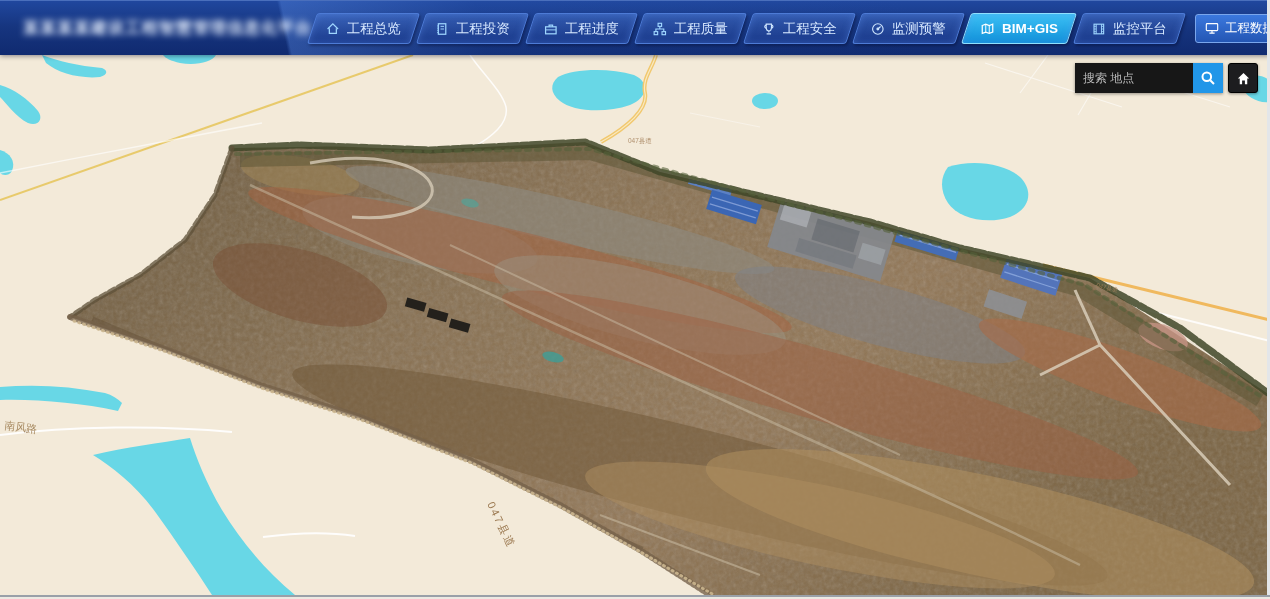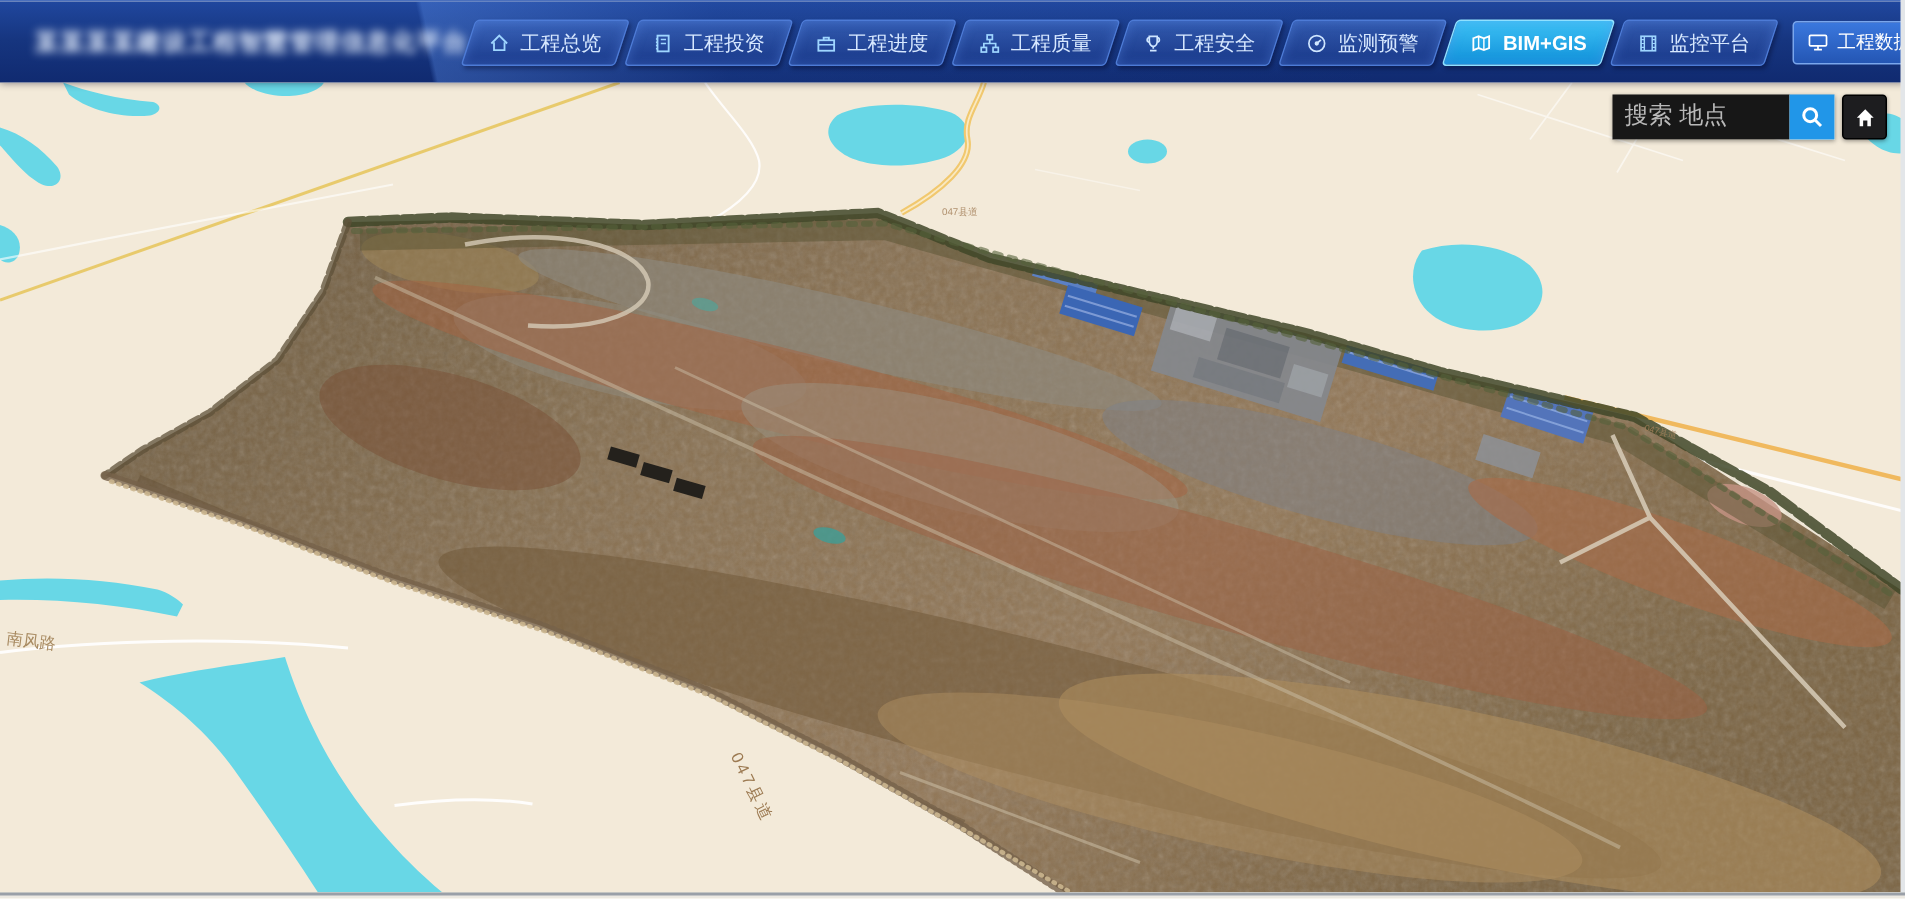--- a/index.html
+++ b/index.html
@@ -31,21 +31,21 @@
        display:flex;align-items:center;gap:6px;color:#fff;font-size:12.5px;white-space:nowrap;}
 
   
   .map{position:absolute;top:55px;left:0;width:1270px;height:540px;background:#f3ead9;cursor:grab;}
   .map svg{display:block;}
 
   
   .searchbar{position:absolute;top:8px;right:12px;display:flex;gap:5px;z-index:6;}
   .search-box{display:flex;box-shadow:0 1px 3px rgba(0,0,0,.4);}
   .search-input{width:102px;height:30px;background:#171717;border:0;outline:none;color:#ddd;
-       font-size:16px;padding:0 8px;font-family:inherit;}
+       font-size:12px;padding:0 8px;font-family:inherit;}
   .search-input::placeholder{color:#b9b9b9;}
   .search-btn{width:30px;height:30px;background:#2196e8;border:0;display:flex;align-items:center;
        justify-content:center;cursor:pointer;padding:0;}
   .home-btn{width:30px;height:30px;background:#1d1d1f;border:1px solid #000;border-radius:3px;
        display:flex;align-items:center;justify-content:center;cursor:pointer;padding:0;
        box-shadow:0 1px 3px rgba(0,0,0,.4);}
 
   
   .frame-right{position:absolute;top:0;right:0;width:3px;height:100%;background:#e3e6e9;z-index:40;}
   .frame-bottom{position:absolute;left:0;bottom:0;width:100%;height:4px;background:#ece9e2;

